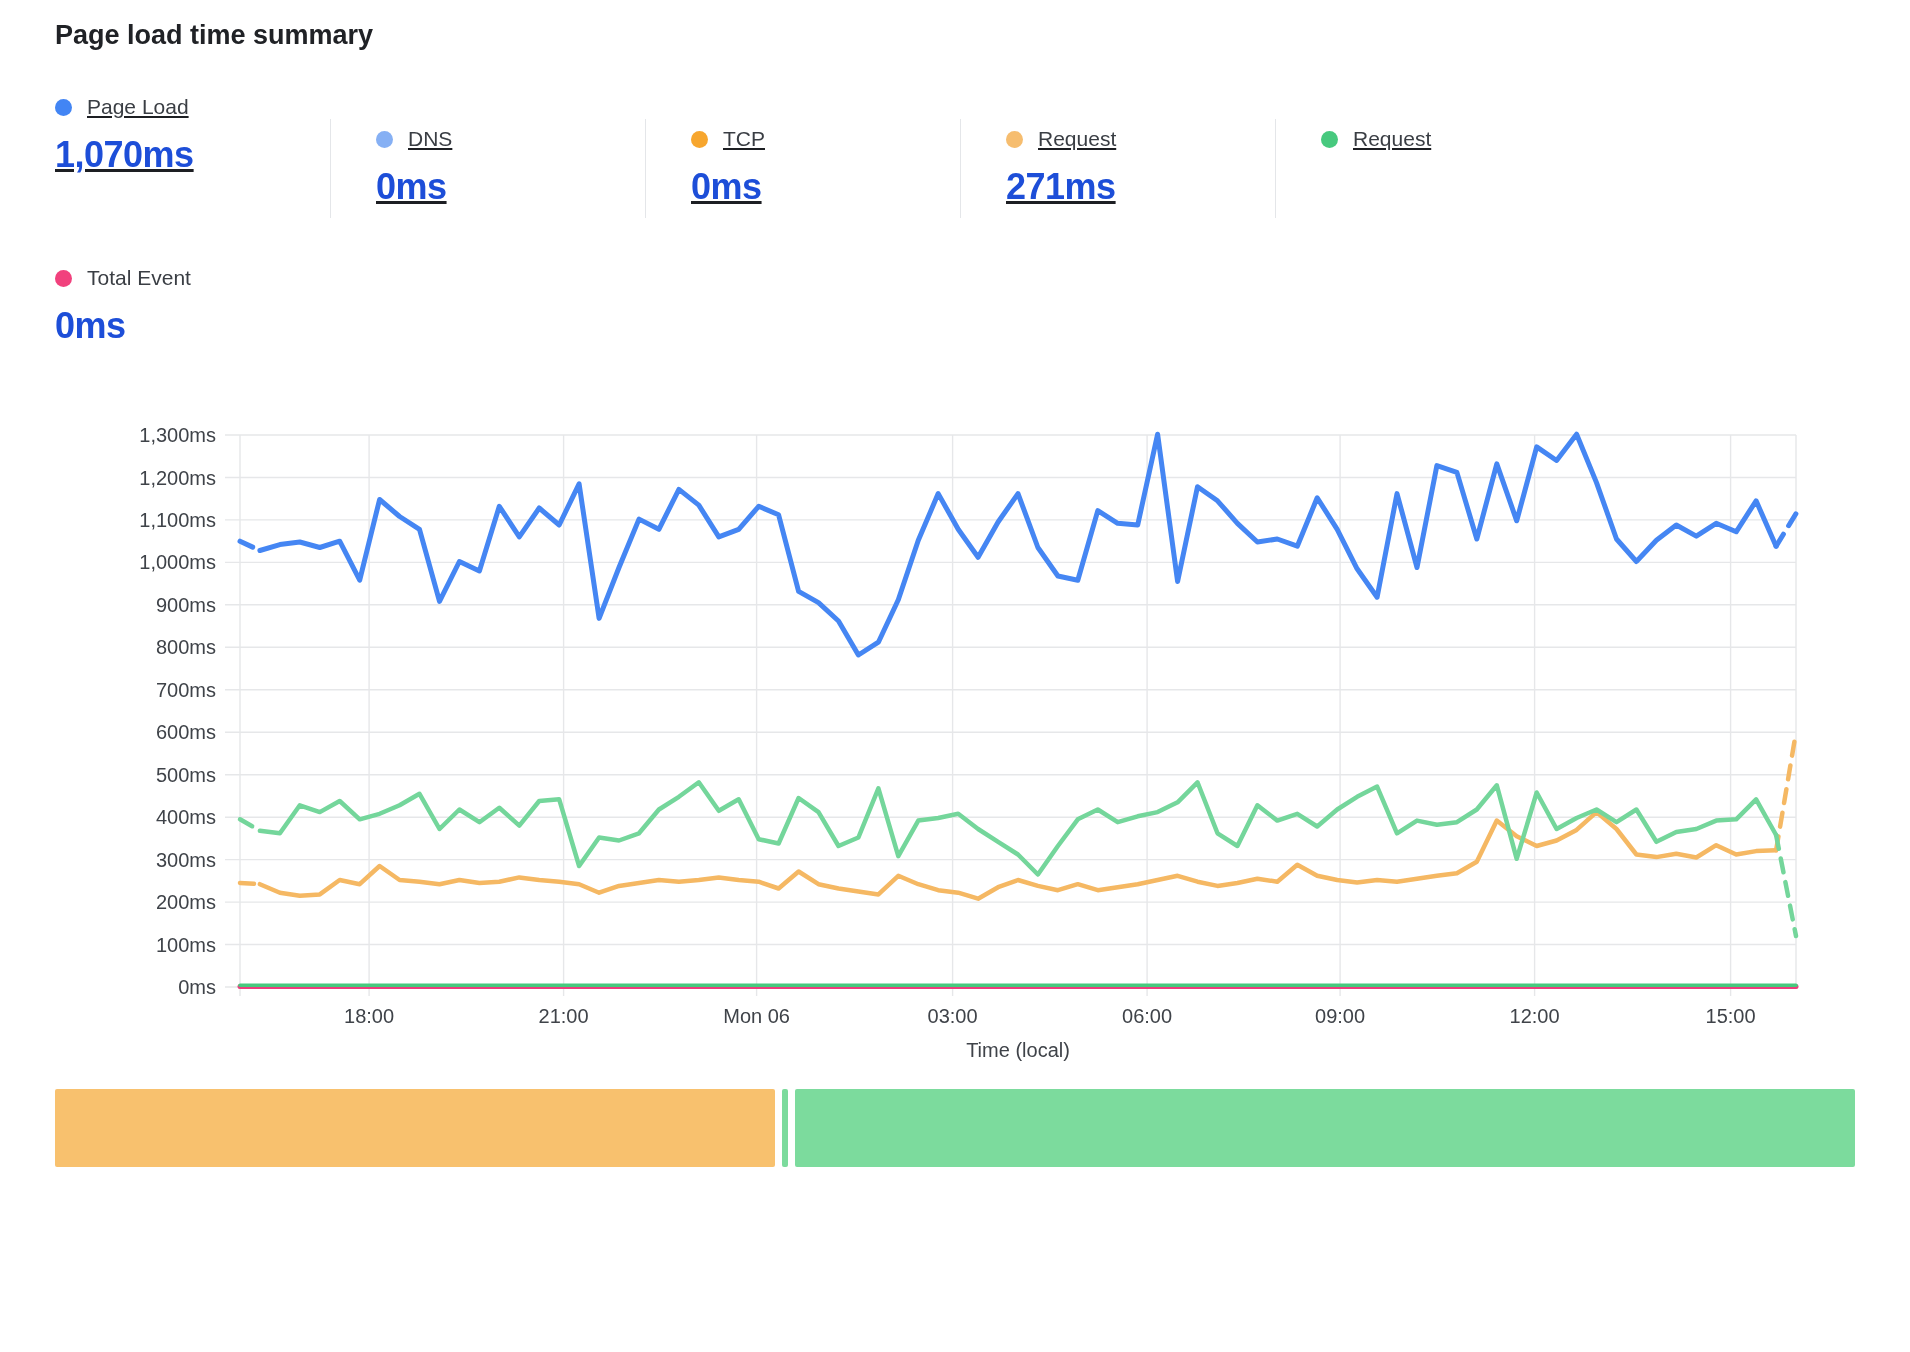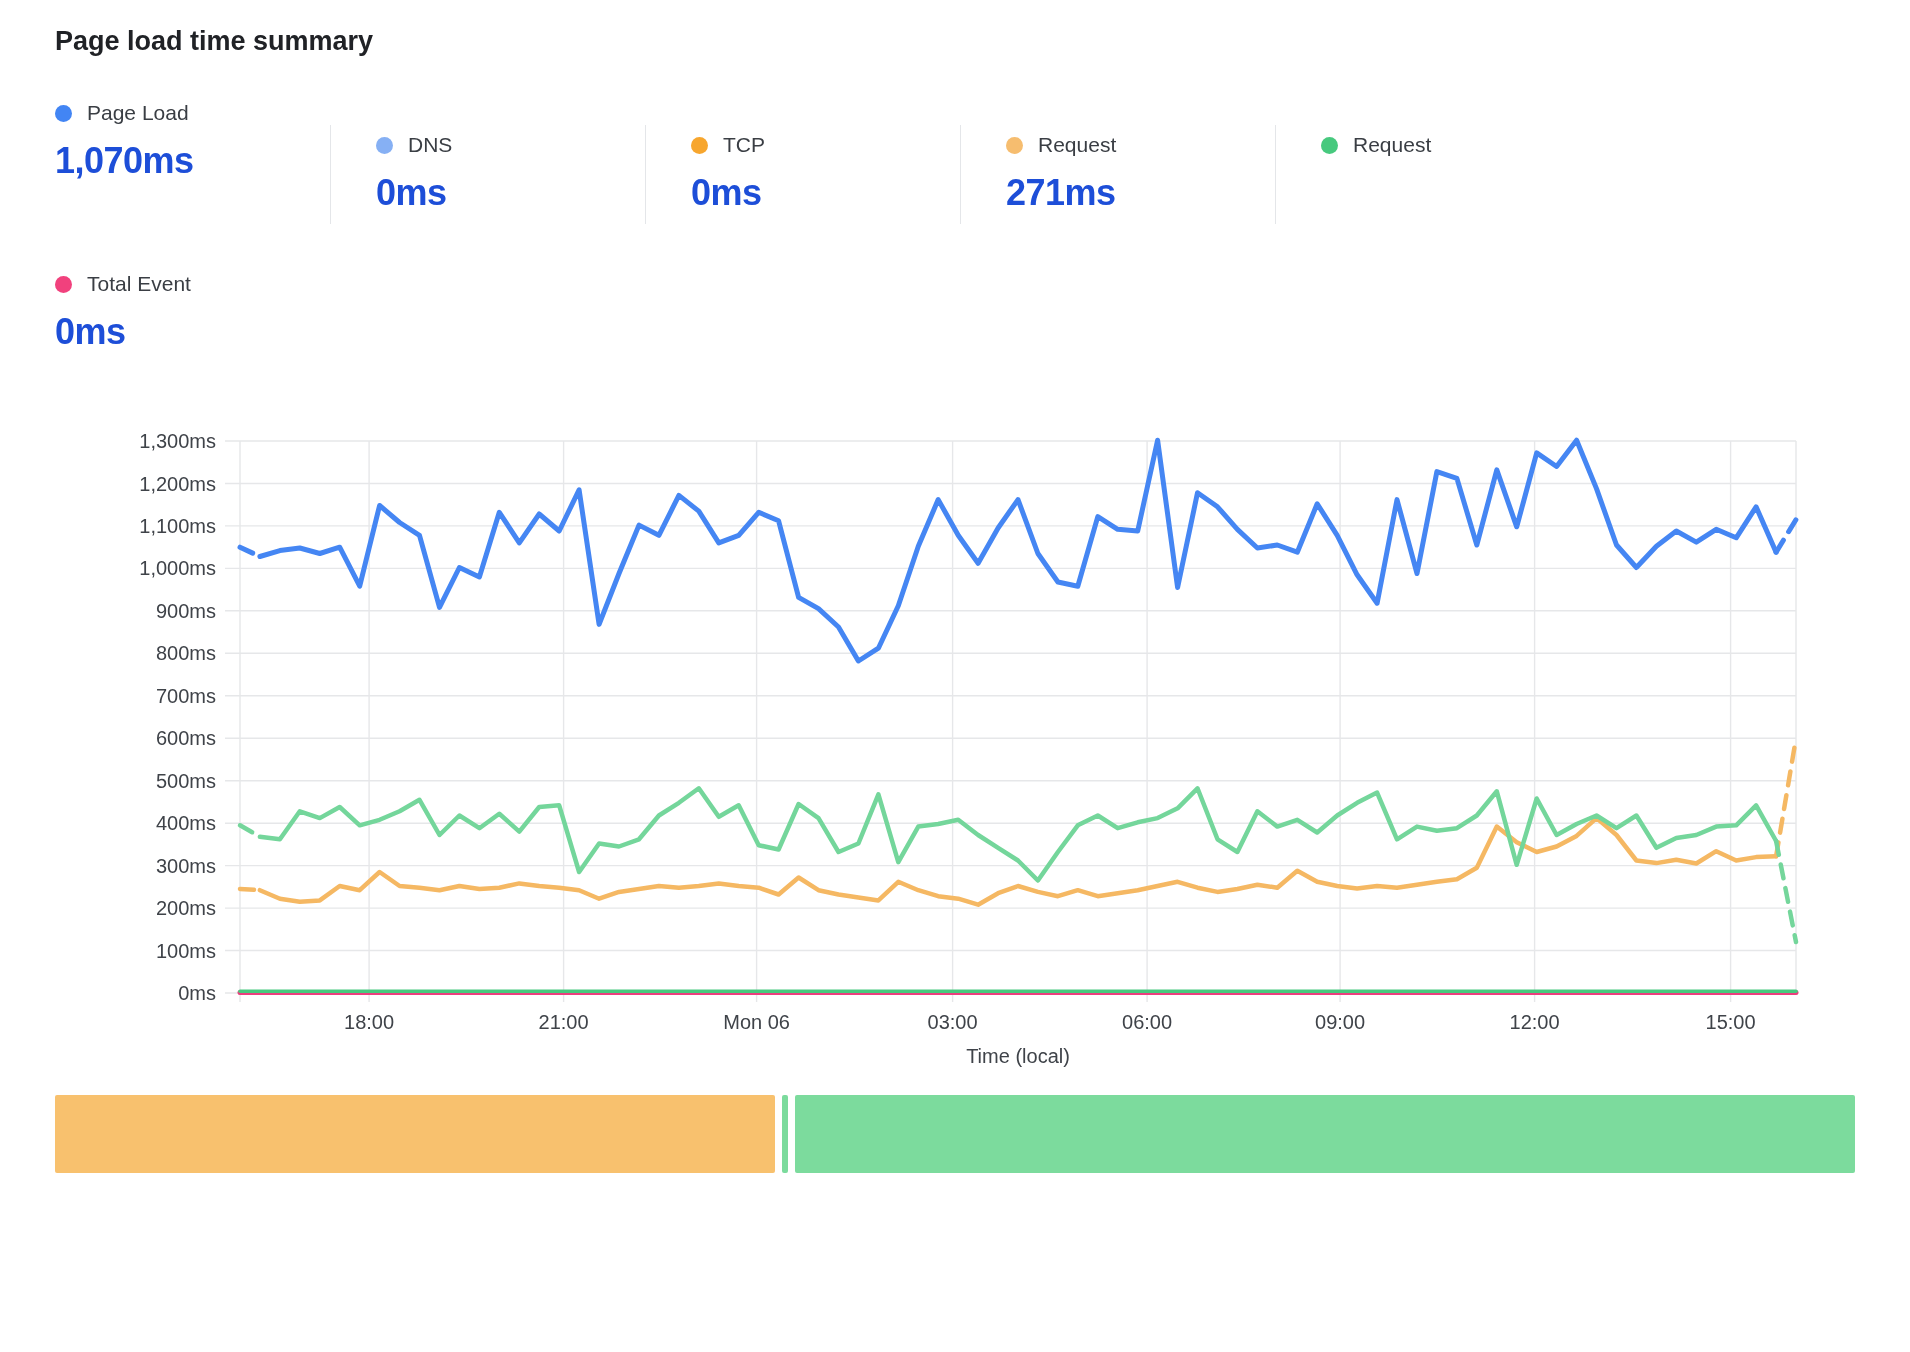--- a/index.html
+++ b/index.html
@@ -1,20 +1,20 @@
 <!DOCTYPE html>
 <html><head>
 <meta charset="utf-8">
 <style>
   html,body{margin:0;padding:0;background:#ffffff;}
   body{width:1910px;height:1352px;overflow:hidden;font-family:"Liberation Sans",sans-serif;color:#1d1f23;}
-  .page{padding:26px 55px 0 55px;}
+  .page{padding:20px 55px 0 55px;}
   .title{font-size:27px;font-weight:700;color:#202226;margin:0;}
   .subtitle{font-size:22px;color:#5a5f66;margin-top:21px;}
-  .stats-row{display:grid;grid-template-columns:275px 315px 315px 315px 315px 265px;margin-top:36px;}
+  .stats-row{display:grid;grid-template-columns:275px 315px 315px 315px 315px 265px;margin-top:36px;text-decoration:underline;}
   .stat{padding:8px 0 10px 0;}
   .stat + .stat{border-left:1px solid #e4e6e9;padding-left:45px;margin-top:32px;}
   .stat-head{display:flex;align-items:center;}
   .dot{width:17px;height:17px;border-radius:50%;flex:0 0 17px;}
   .stat-label{font-size:21px;color:#3a3e44;margin-left:15px;}
   .stat-value{font-size:36px;font-weight:700;color:#1d4ed8;margin-top:15px;letter-spacing:-0.5px;}
   .row2{margin-top:40px;}
   .chart-wrap{margin-top:56px;}
   svg text{font-family:"Liberation Sans",sans-serif;}
   .grid{stroke:#e6e7e9;stroke-width:1.4;fill:none;}

